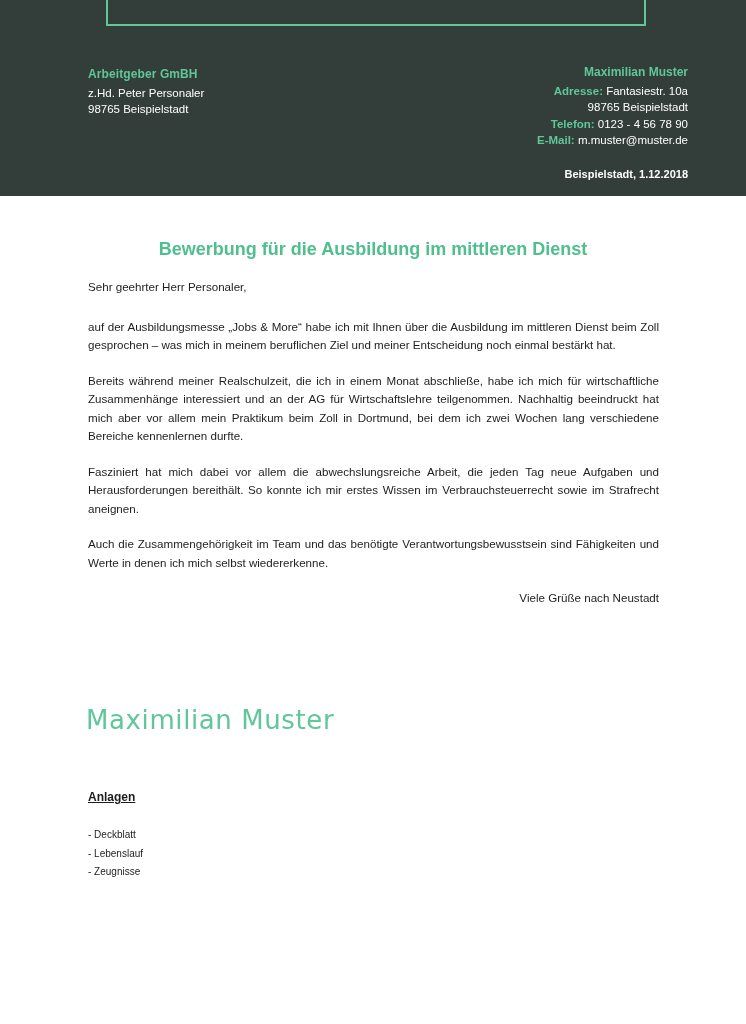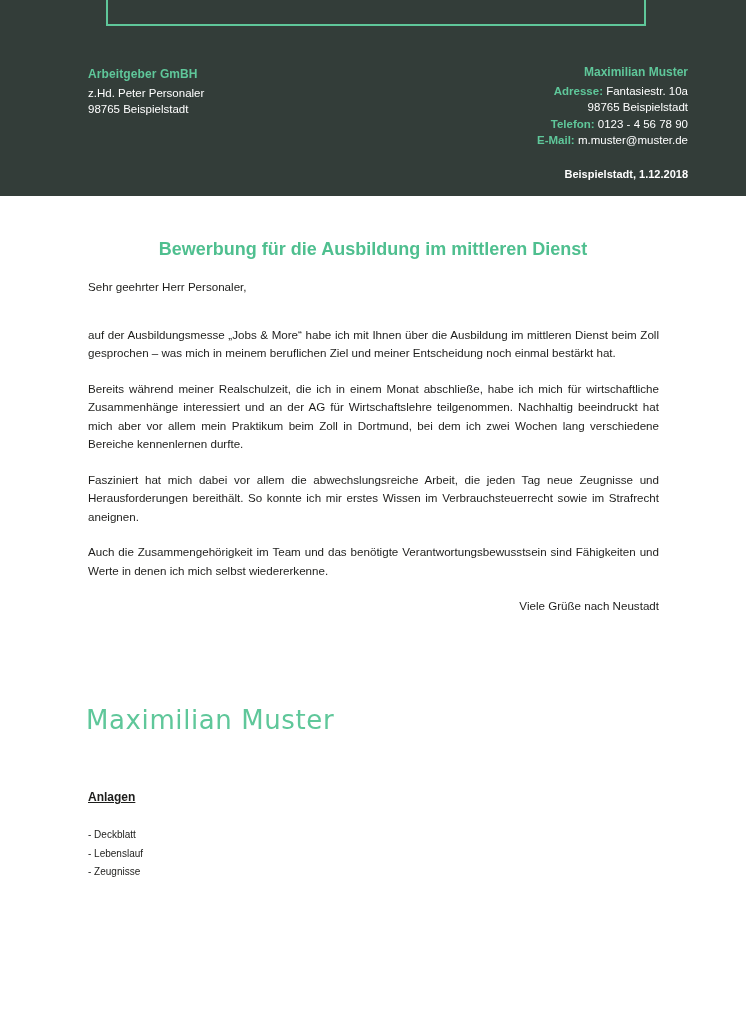--- a/index.html
+++ b/index.html
@@ -113,21 +113,21 @@
     width: 571px;
     font-size: 11.6px;
     line-height: 18.5px;
     text-align: justify;
     color: #1d1d1b;
   }
   .letter p {
     margin: 0 0 17px 0;
   }
   .letter p.salutation {
-    margin-bottom: 29px;
+    margin-bottom: 21px;
     text-align: left;
   }
   .letter p.closing {
     text-align: right;
     margin-bottom: 0;
   }
 
   .signature {
     position: absolute;
     top: 509px;
@@ -192,21 +192,21 @@
   </div>
 
   <div class="body-area">
 
     <div class="subject">Bewerbung für die Ausbildung im mittleren Dienst</div>
 
     <div class="letter">
       <p class="salutation">Sehr geehrter Herr Personaler,</p>
       <p>auf der Ausbildungsmesse „Jobs &amp; More“ habe ich mit Ihnen über die Ausbildung im mittleren Dienst beim Zoll gesprochen – was mich in meinem beruflichen Ziel und meiner Entscheidung noch einmal bestärkt hat.</p>
       <p>Bereits während meiner Realschulzeit, die ich in einem Monat abschließe, habe ich mich für wirtschaftliche Zusammenhänge interessiert und an der AG für Wirtschaftslehre teilgenommen. Nachhaltig beeindruckt hat mich aber vor allem mein Praktikum beim Zoll in Dortmund, bei dem ich zwei Wochen lang verschiedene Bereiche kennenlernen durfte.</p>
-      <p>Fasziniert hat mich dabei vor allem die abwechslungsreiche Arbeit, die jeden Tag neue Zeugnisse und Herausforderungen bereithält. So konnte ich mir erstes Wissen im Verbrauchsteuerrecht sowie im Strafrecht aneignen.</p>
+      <p>Fasziniert hat mich dabei vor allem die abwechslungsreiche Arbeit, die jeden Tag neue Aufgaben und Herausforderungen bereithält. So konnte ich mir erstes Wissen im Verbrauchsteuerrecht sowie im Strafrecht aneignen.</p>
       <p>Auch die Zusammengehörigkeit im Team und das benötigte Verantwortungsbewusstsein sind Fähigkeiten und Werte in denen ich mich selbst wiedererkenne.</p>
       <p class="closing">Viele Grüße nach Neustadt</p>
     </div>
 
     <div class="signature">Maximilian Muster</div>
 
     <div class="attachments-title">Anlagen</div>
     <div class="attachments-list">
       <div>- Deckblatt</div>
       <div>- Lebenslauf</div>

